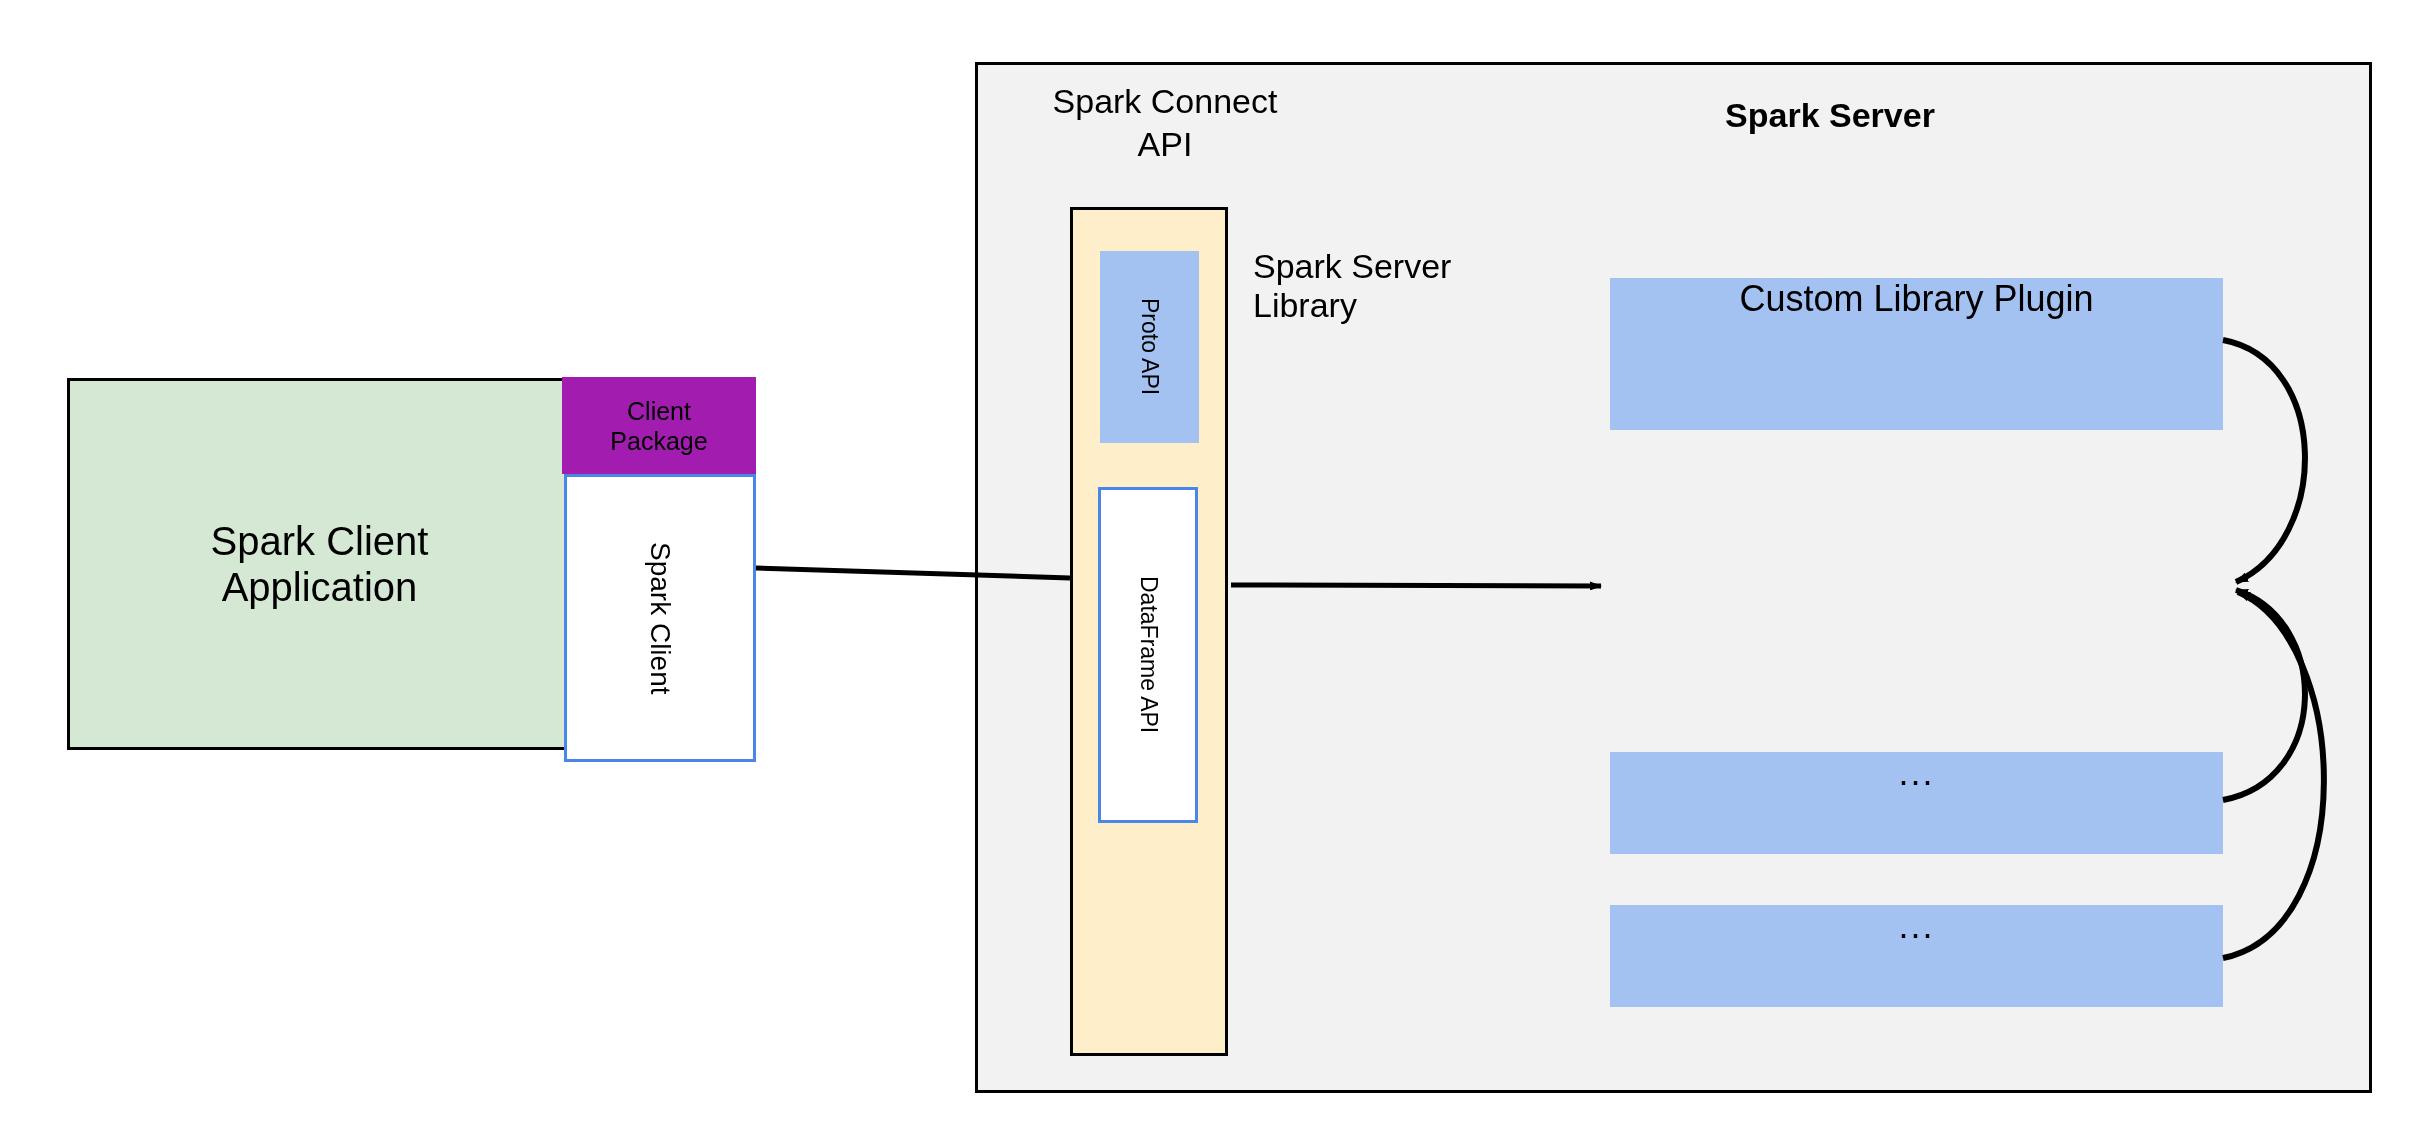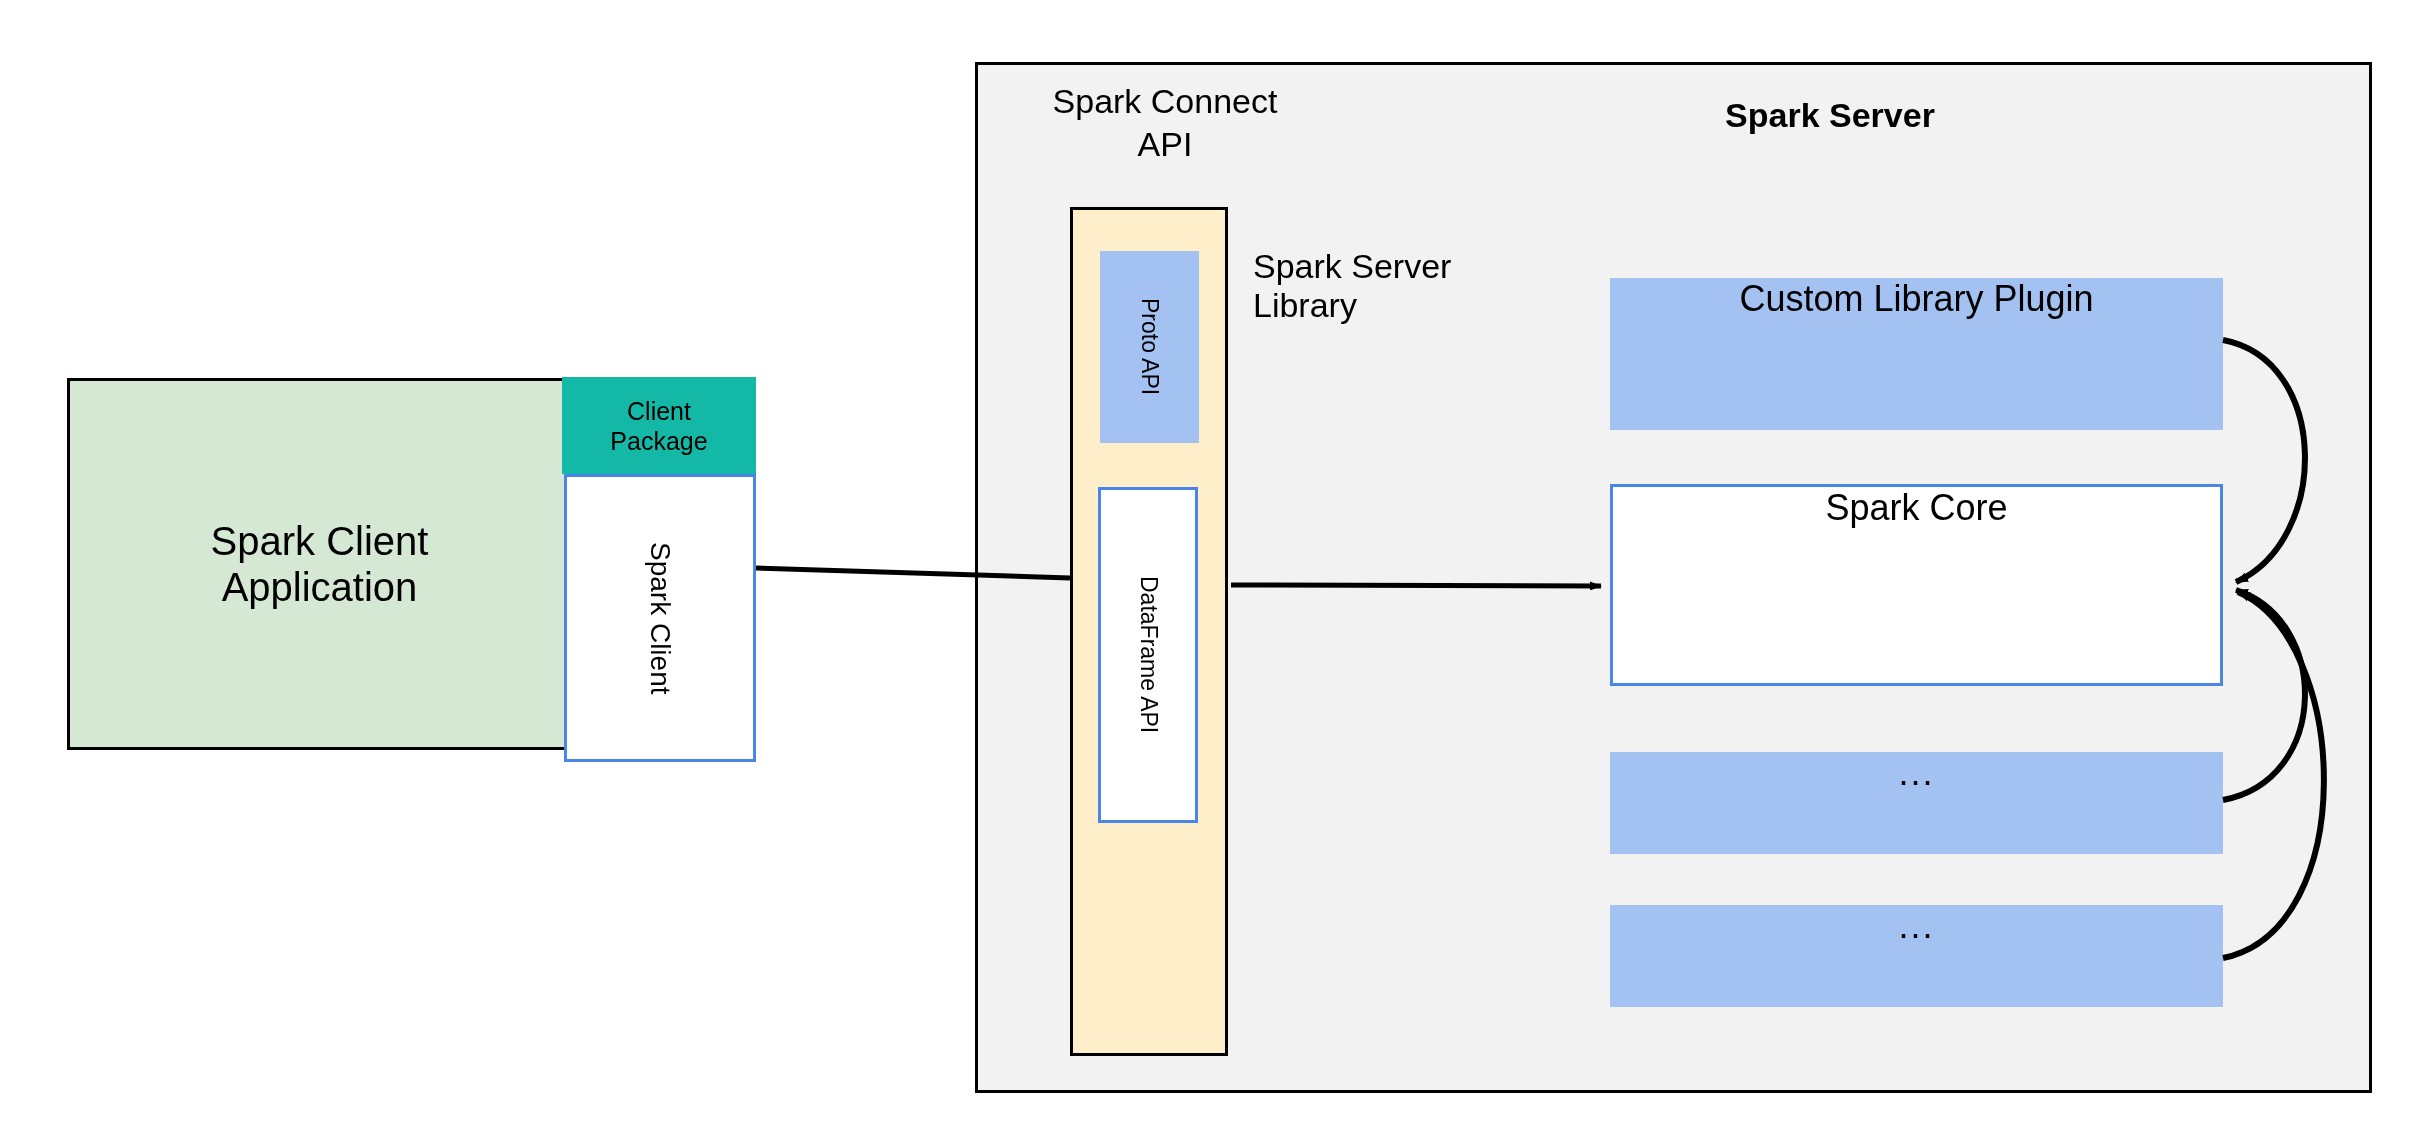--- a/index.html
+++ b/index.html
@@ -29,21 +29,21 @@
   }
   #client-app-label {
     font-size: 40px; color: #000000;
     text-align: center; line-height: 1.16;
     white-space: pre-line;
   }
 
   #client-package {
     left: 562px; top: 377px;
     width: 194px; height: 97px;
-    background: #14b8a6;
+    background: #a21caf;
     display: flex; align-items: center; justify-content: center;
   }
   #client-package-label {
     font-size: 25px; color: #000000;
     text-align: center; line-height: 1.2;
     white-space: pre-line;
   }
 
   #spark-client {
     left: 564px; top: 474px;
@@ -178,23 +178,20 @@
     <span id="dataframe-api-label">DataFrame API</span>
   </div>
 
   <div class="box" id="server-library-label">Spark Server
 Library</div>
 
   <div class="box server-item" id="custom-library-plugin">
     <span>Custom Library Plugin</span>
   </div>
 
-  <div class="box server-item" id="spark-core">
-    <span>Spark Core</span>
-  </div>
 
   <div class="box server-item" id="ellipsis-1">
     <span class="dots">...</span>
   </div>
 
   <div class="box server-item" id="ellipsis-2">
     <span class="dots">...</span>
   </div>
 
   <div class="box" id="client-app">

